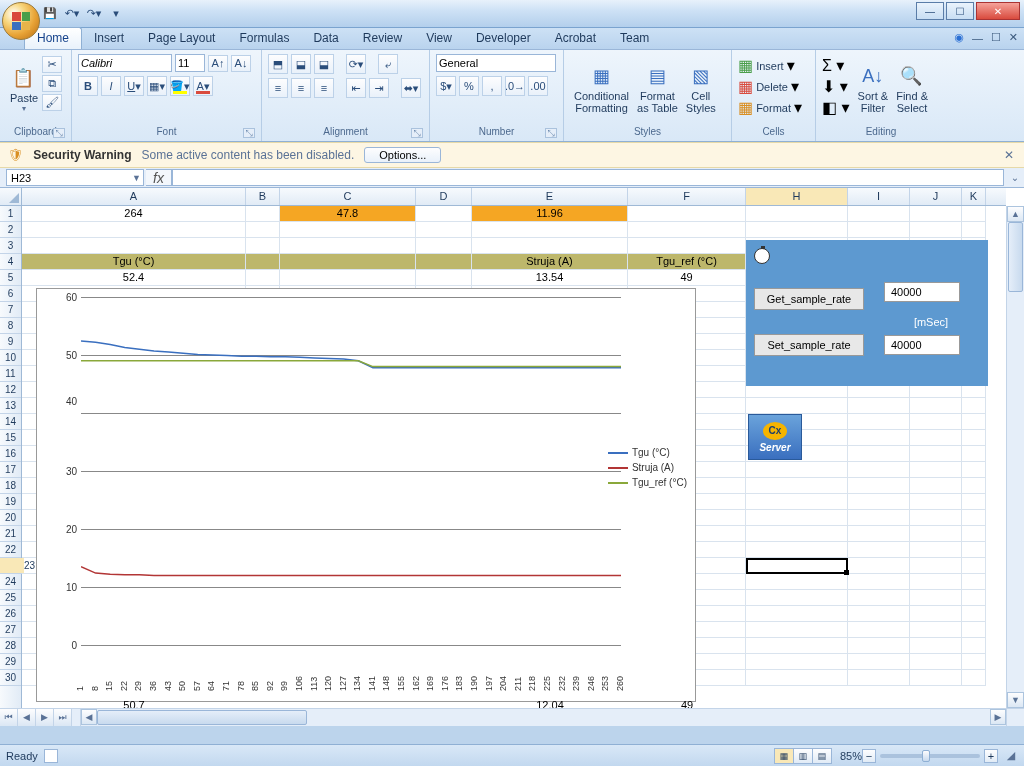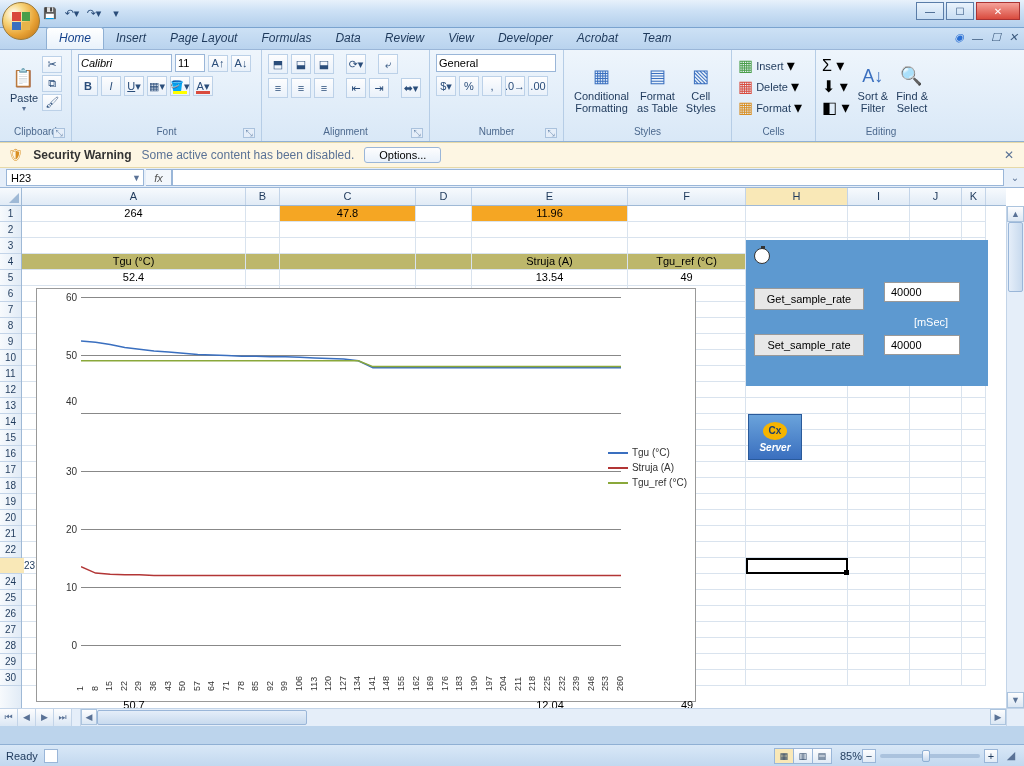--- a/index.html
+++ b/index.html
@@ -15,21 +15,21 @@
   .winbtns .close { background:linear-gradient(#f5a29a,#d94b3e); color:#fff; width:44px; border-color:#a33;}
   .winbtns .max { margin:0 2px;}
   .office-btn { position:absolute; left:2px; top:2px; width:38px; height:38px; border-radius:50%; background:radial-gradient(circle at 30% 30%, #fff, #f7d67e 30%, #e8a336 60%, #b56a12); border:1px solid #9a7a3a; z-index:50; display:flex; align-items:center; justify-content:center;}
   .office-btn .grid4 { width:18px; height:18px; display:grid; grid-template-columns:1fr 1fr; grid-template-rows:1fr 1fr; gap:1px;}
   .office-btn .grid4 span:nth-child(1){background:#d9483b;}
   .office-btn .grid4 span:nth-child(2){background:#4a9e4a;}
   .office-btn .grid4 span:nth-child(3){background:#3a6fbf;}
   .office-btn .grid4 span:nth-child(4){background:#e6b44a;}
 
   
-  .tabs { height:22px; background:linear-gradient(#cde1f5,#b9d3ee); display:flex; align-items:flex-end; padding-left:46px; font-size:12px; color:#1e395b; border-bottom:1px solid #9ab6d8; position:relative;font-style:italic;}
+  .tabs { height:22px; background:linear-gradient(#cde1f5,#b9d3ee); display:flex; align-items:flex-end; padding-left:24px; font-size:12px; color:#1e395b; border-bottom:1px solid #9ab6d8; position:relative;}
   .tabs .tab { padding:3px 12px 4px; cursor:default;}
   .tabs .tab.active { background:linear-gradient(#fff,#e9f2fb); border:1px solid #8fb0d4; border-bottom:none; border-radius:3px 3px 0 0; color:#15428b; font-weight:normal;}
   .tabs .right { position:absolute; right:6px; top:3px; display:flex; gap:8px; align-items:center; font-size:11px; color:#3a587c;}
 
   
   .ribbon { height:92px; background:linear-gradient(#eef5fc,#d9e8f7); border-bottom:1px solid #8fb0d4; display:flex;}
   .group { border-right:1px solid #b6cde6; padding:4px 6px 2px; display:flex; flex-direction:column; justify-content:space-between; position:relative;}
   .group-title { font-size:10px; color:#4c698e; text-align:center; padding:1px 0 2px; position:relative;}
   .group-title .dlg { position:absolute; right:0; bottom:1px; font-size:9px; color:#6a88ad; border:1px solid #aac2dd; width:12px; height:10px; line-height:8px; background:#e5eef9;}
 
@@ -46,21 +46,21 @@
   .secbar .shield{color:#d98e22;}
   .secbar .warn{font-weight:bold; color:#333;}
   .secbar .msg{color:#5a7296;}
   .secbar button{font-size:11px; padding:1px 14px; border:1px solid #9ab6d8; background:linear-gradient(#fdfdfe,#e9f1fa); border-radius:3px;}
   .secbar .x{position:absolute; right:10px; color:#5a7296; font-size:12px;}
 
   
   .fbar { height:20px; background:#e5eef9; border-bottom:1px solid #9ab6d8; display:flex; align-items:stretch;}
   .namebox { width:138px; border:1px solid #9ab6d8; background:#fff; display:flex; align-items:center; padding:0 4px; font-size:11px; margin:1px 2px 1px 6px; position:relative;}
   .namebox .dd{position:absolute; right:2px; color:#5a7296; font-size:9px;}
-  .fxlabel { width:26px; display:flex; align-items:center; justify-content:center; font-style:italic; font-size:11px; color:#555; border:1px solid #9ab6d8; border-left:none; margin:1px 0; background:#f3f7fc;}
+  .fxlabel { width:26px; display:flex; align-items:center; justify-content:center; font-style:italic; font-size:14px; color:#555; border:1px solid #9ab6d8; border-left:none; margin:1px 0; background:#f3f7fc;}
   .formula-input { flex:1; border:1px solid #9ab6d8; background:#fff; margin:1px 2px 1px 0;}
   .fbar .expand{width:18px; display:flex; align-items:center; justify-content:center; color:#5a7296; font-size:10px;}
 
   
   .gridwrap { position:absolute; top:188px; left:0; right:0; bottom:40px; background:#fff; overflow:hidden;}
   .colhdr { height:18px; background:linear-gradient(#f7fafd,#e1ebf6); border-bottom:1px solid #9fb9d6; display:flex; position:absolute; top:0; left:22px; right:18px;}
   .colhdr div { border-right:1px solid #c3d4e8; font-size:11px; color:#1e395b; text-align:center; line-height:17px;}
   .colhdr .active{background:#f9e8b7;}
   .selall{position:absolute;top:0;left:0;width:22px;height:18px;background:linear-gradient(#f7fafd,#e1ebf6);border-right:1px solid #9fb9d6;border-bottom:1px solid #9fb9d6;}
   .selall::after{content:"";position:absolute;right:2px;bottom:2px;border:5px solid transparent;border-right-color:#9fb9d6;border-bottom-color:#9fb9d6;}

